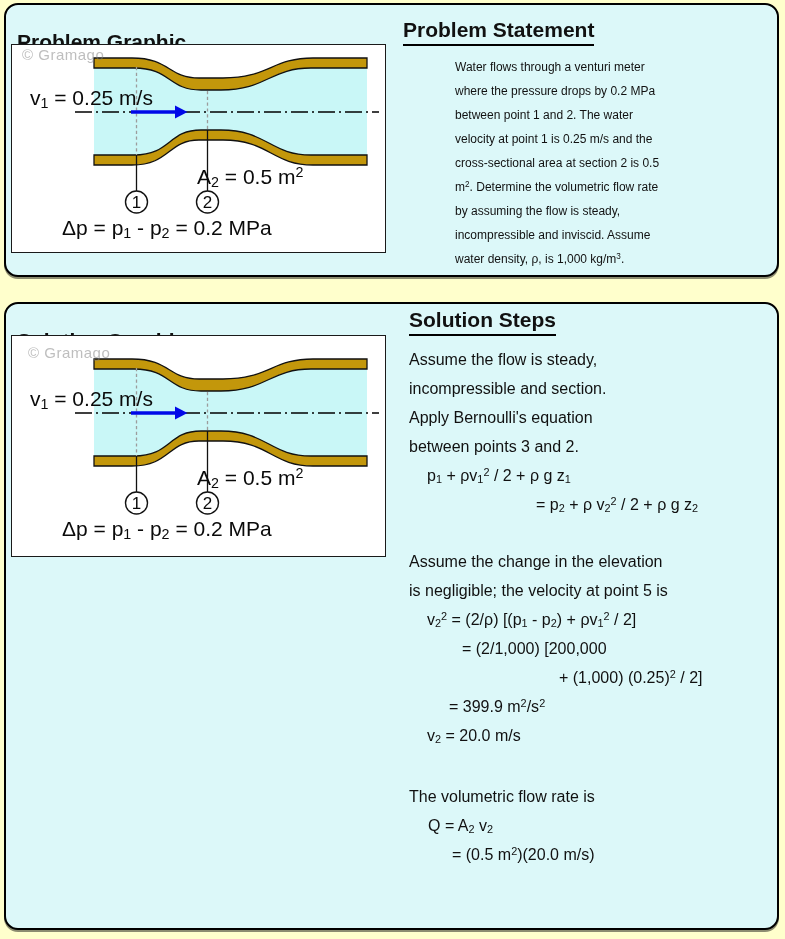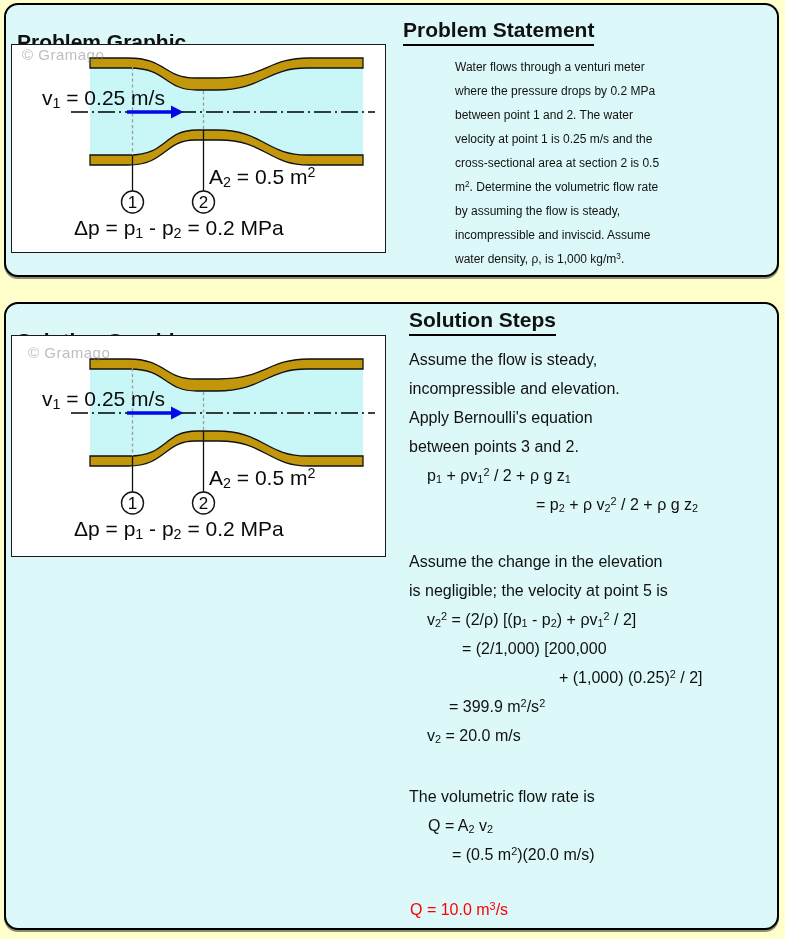--- a/index.html
+++ b/index.html
@@ -28,21 +28,21 @@
     border-bottom:2.5px solid #000;padding-bottom:2px;
   }
 
   .gbox{
     position:absolute;left:5px;width:375px;
     background:#FFFFFF;border:1.5px solid #1a1a1a;box-sizing:border-box;
   }
   .gbox-problem{top:39px;height:209px;}
   .gbox-solution{top:31px;height:222px;}
 
-  .venturi-wrap{position:absolute;left:13px;width:370px;height:205px;}
+  .venturi-wrap{position:absolute;left:1px;width:370px;height:205px;padding-left:16px;}
   .vw-problem{top:0px;}
   .vw-solution{top:10px;}
 
   .watermark{
     position:absolute;font-size:15px;letter-spacing:.5px;
     color:rgba(125,125,125,.5);white-space:nowrap;z-index:3;
   }
   .diagram-label{
     position:absolute;font-size:21px;white-space:nowrap;z-index:2;color:#0a0a0a;
   }
@@ -136,36 +136,35 @@
         <span class="diagram-label lbl-v1">v<sub>1</sub> = 0.25 m/s</span>
         <span class="diagram-label lbl-a2">A<sub>2</sub> = 0.5 m<sup>2</sup></span>
         <span class="diagram-label lbl-dp">Δp = p<sub>1</sub> - p<sub>2</sub> = 0.2 MPa</span>
       </div>
     </div>
 
     <div class="steps-col">
       <span class="col-title">Solution Steps</span>
       <div class="body">
         <div class="step-line">Assume the flow is steady,</div>
-        <div class="step-line">incompressible and elevation.</div>
+        <div class="step-line">incompressible and section.</div>
         <div class="step-line">Apply Bernoulli's equation</div>
         <div class="step-line">between points 3 and 2.</div>
         <div class="step-line" style="margin-left:18px">p<sub>1</sub> + ρv<sub>1</sub><sup>2</sup> / 2 + ρ g z<sub>1</sub></div>
         <div class="step-line" style="margin-left:127px">= p<sub>2</sub> + ρ v<sub>2</sub><sup>2</sup> / 2 + ρ g z<sub>2</sub></div>
         <div class="sp1"></div>
         <div class="step-line">Assume the change in the elevation</div>
         <div class="step-line">is negligible; the velocity at point 5 is</div>
         <div class="step-line" style="margin-left:18px">v<sub>2</sub><sup>2</sup> = (2/ρ) [(p<sub>1</sub> - p<sub>2</sub>) + ρv<sub>1</sub><sup>2</sup> / 2]</div>
         <div class="step-line" style="margin-left:53px">= (2/1,000) [200,000</div>
         <div class="step-line" style="margin-left:150px">+ (1,000) (0.25)<sup>2</sup> / 2]</div>
         <div class="step-line" style="margin-left:40px">= 399.9 m<sup>2</sup>/s<sup>2</sup></div>
         <div class="step-line" style="margin-left:18px">v<sub>2</sub> = 20.0 m/s</div>
         <div class="sp2"></div>
         <div class="step-line">The volumetric flow rate is</div>
         <div class="step-line" style="margin-left:19px">Q = A<sub>2</sub> v<sub>2</sub></div>
         <div class="step-line" style="margin-left:43px">= (0.5 m<sup>2</sup>)(20.0 m/s)</div>
         <div class="sp3"></div>
-        <div class="step-line result" style="margin-left:1px">Q = 10.0 m<sup>3</sup>/s</div>
       </div>
     </div>
   </section>
 
 </div>
 
 </body></html>

